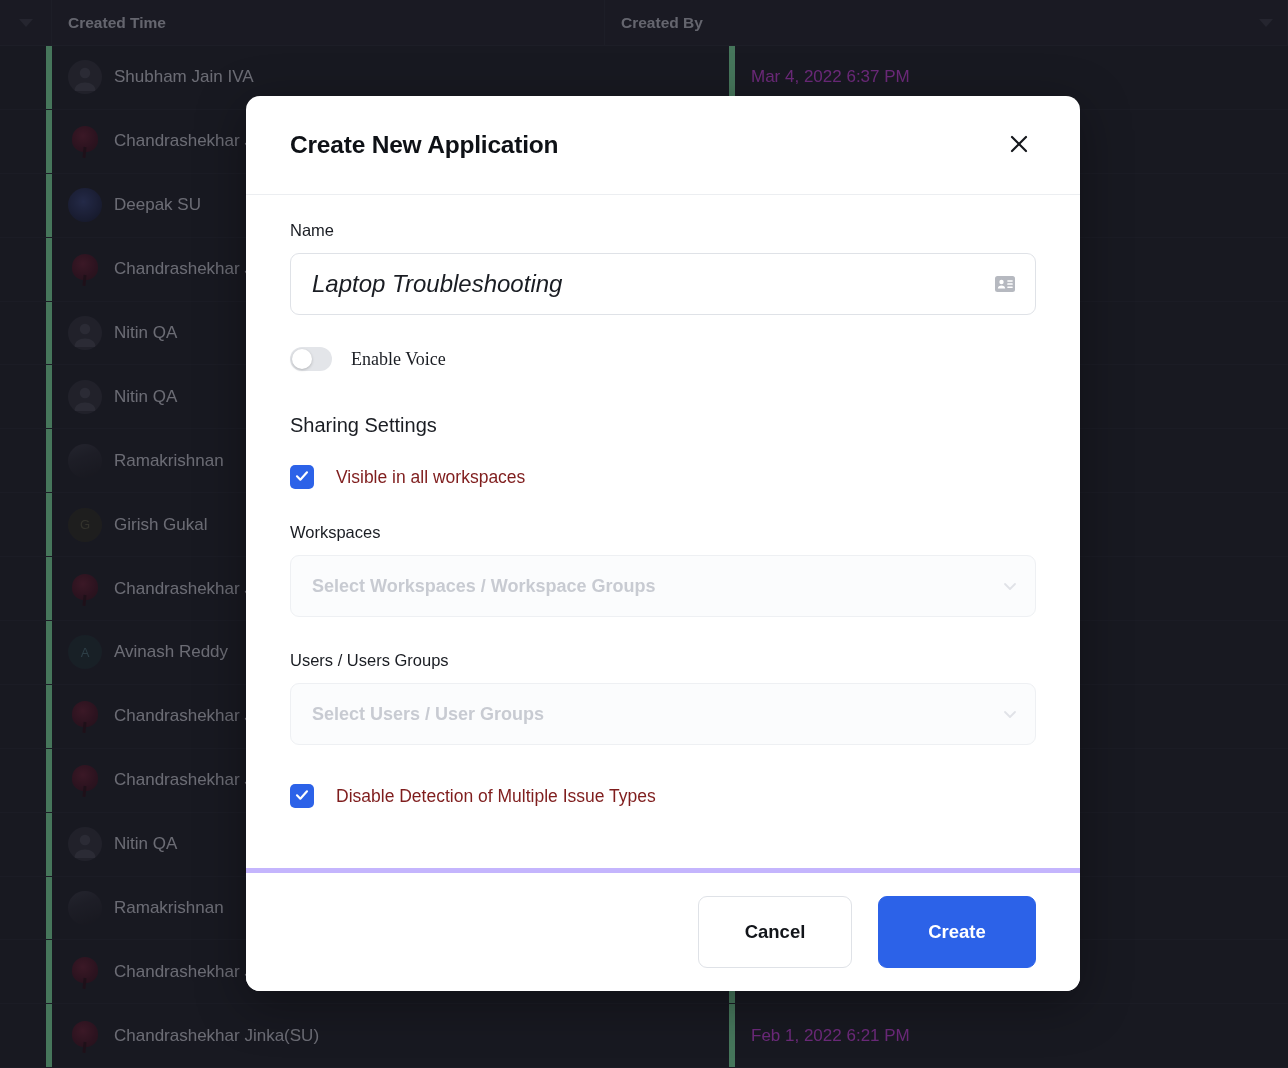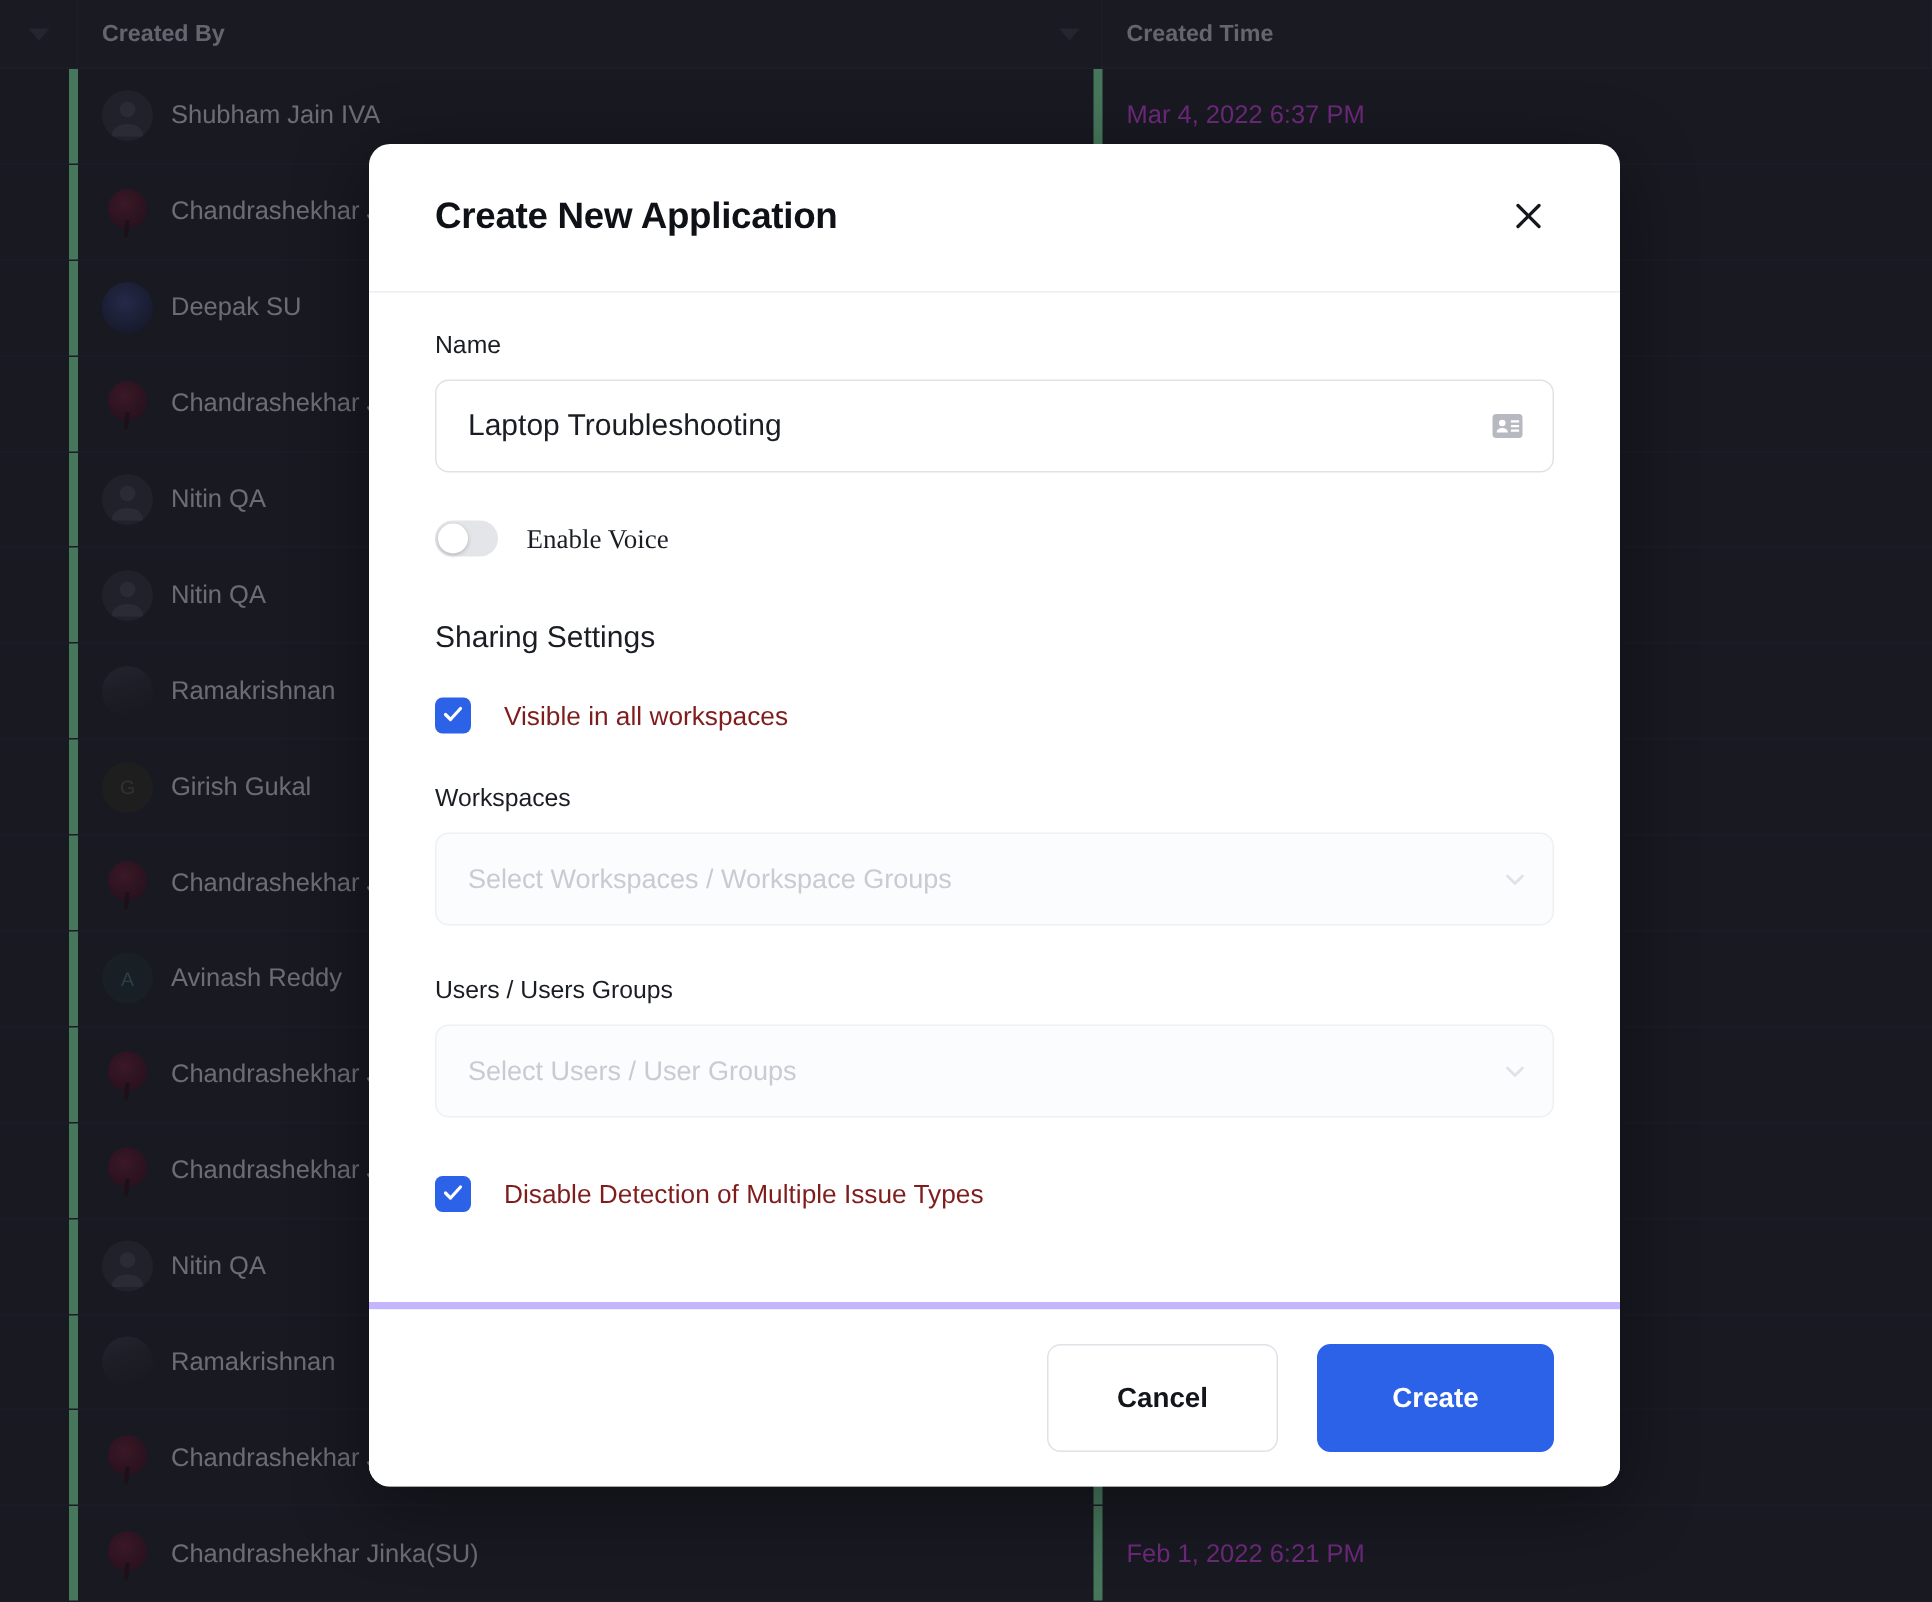--- a/index.html
+++ b/index.html
@@ -187,24 +187,25 @@
     border-radius: 9px;
     display: flex;
     align-items: center;
     padding: 0 48px 0 21px;
     background: #fff;
   }
   .text-input-wrap input {
     border: none;
     outline: none;
     width: 100%;
-    font-size: 20px;
+    font-size: 24px;
     color: #1a1d23;
     font-family: "Liberation Sans", sans-serif;
     background: transparent;
+    font-style: italic;
   }
   .input-icon {
     position: absolute;
     right: 18px;
     top: 50%;
     transform: translateY(-50%);
     width: 24px; height: 24px;
     color: #b6b9c0;
   }
   .input-icon svg { width: 24px; height: 24px; display: block; }
@@ -273,20 +274,21 @@
   .select-block { margin-top: 34px; }
   .select-wrap {
     position: relative;
     height: 62px;
     border: 1px solid #eef0f3;
     border-radius: 9px;
     background: #fbfcfd;
     display: flex;
     align-items: center;
     padding: 0 42px 0 21px;
+    font-weight: bold;
   }
   .select-placeholder {
     font-size: 18px;
     color: #c8cbd2;
     white-space: nowrap;
     overflow: hidden;
   }
   .chev {
     position: absolute;
     right: 18px;
@@ -331,26 +333,26 @@
 </style>
 </head>
 <body>
 
 <div id="bg-table">
 
   <div class="tbl-header">
     <div class="cell col-sel">
       <span class="caret"></span>
     </div>
+    <div class="cell col-time">
+      <span>Created Time</span>
+    </div>
     <div class="cell col-user">
       <span>Created By</span>
       <span class="caret caret-right"></span>
-    </div>
-    <div class="cell col-time">
-      <span>Created Time</span>
     </div>
   </div>
 
   <div id="table-rows">
       <div class="tbl-row">
         <div class="cell col-sel"></div>
         <div class="cell col-user">
           <span class="avatar generic">
             <svg viewBox="0 0 34 34">
               <circle cx="17" cy="13" r="5.2" fill="#4a4b57"></circle>

